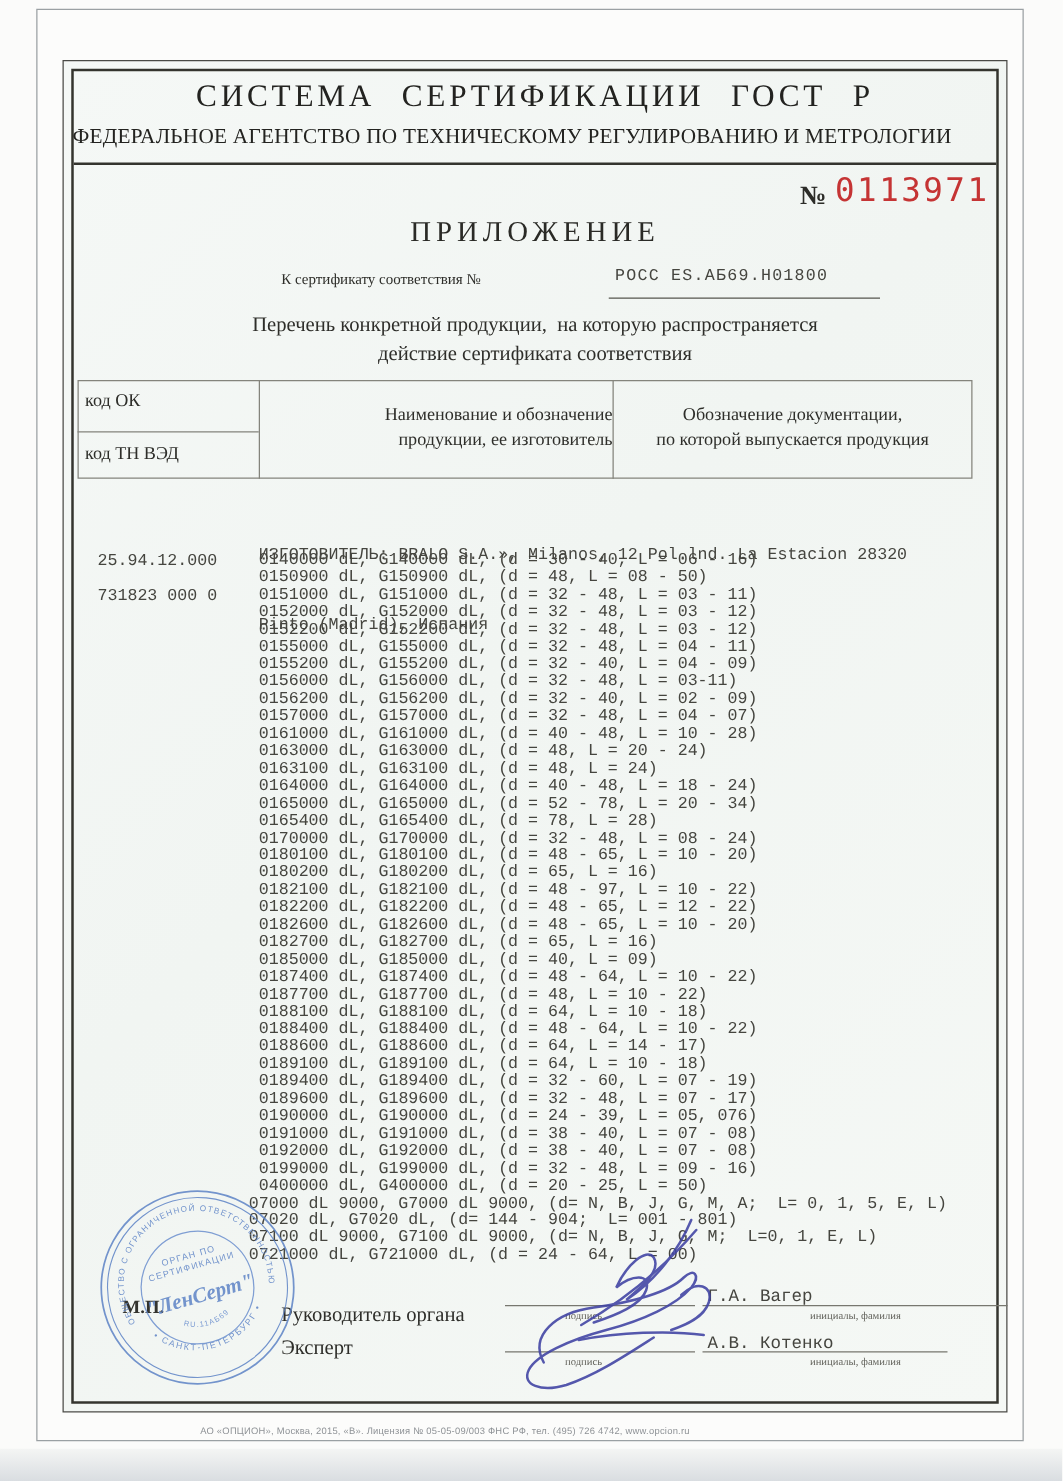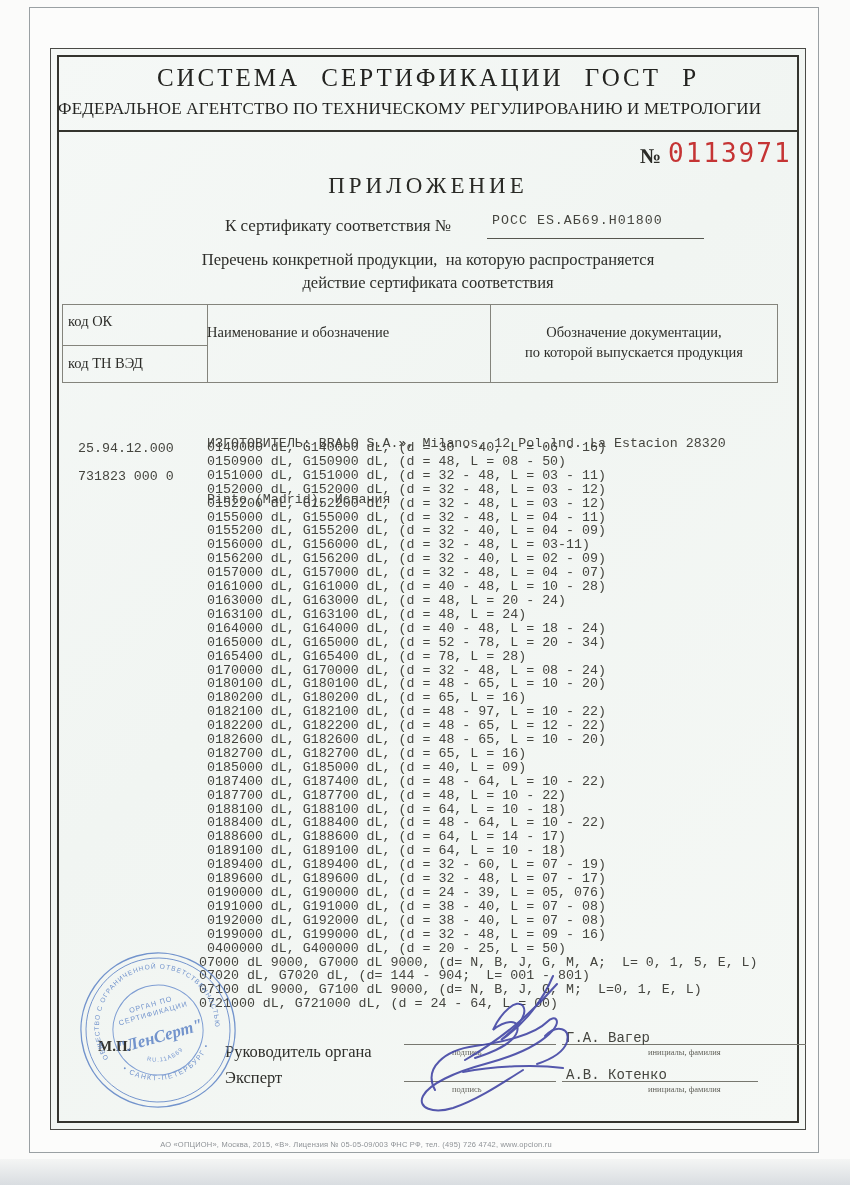--- a/index.html
+++ b/index.html
@@ -26,35 +26,35 @@
   .gost-sub { left:58px; top:99px; width:660px; text-align:center; font-size:17px;
               letter-spacing:0.2px; white-space:nowrap; color:#232320; }
 
   .serial-prefix { left:640px; top:144px; font-size:21px; font-weight:bold; color:#2c2c28; }
   .serial-number { left:668px; top:138px; font-family:"DejaVu Sans Mono","Liberation Mono",monospace;
                    font-size:26px; letter-spacing:2px; color:#c53434; }
 
   .appendix-title { left:58px; top:173px; width:740px; text-align:center; font-size:23px;
                     letter-spacing:4px; color:#2a2a26; }
 
-  .cert-label { left:225px; top:216px; font-size:17px; }
+  .cert-label { left:225px; top:216px; font-size:12px; }
   .cert-number { left:492px; top:213px; font-size:13.3px; letter-spacing:1px; }
   .cert-underline { left:487px; top:238px; width:217px; height:1px; background:#56564f; }
 
   .intro-1 { left:58px; top:250px; width:740px; text-align:center; font-size:16.5px; white-space:pre; }
   .intro-2 { left:58px; top:273px; width:740px; text-align:center; font-size:16.5px; }
 
   
   .thead-box { left:62px; top:304px; width:716px; height:79px; border:1px solid #84847c; }
   .thead-v1 { left:207px; top:304px; width:1px; height:79px; background:#84847c; }
   .thead-v2 { left:490px; top:304px; width:1px; height:79px; background:#84847c; }
   .thead-h1 { left:62px; top:345px; width:145px; height:1px; background:#84847c; }
   .th-code-top { left:68px; top:313px; font-size:14.5px; }
   .th-code-bottom { left:68px; top:355px; font-size:14.5px; }
-  .th-mid { left:207px; top:322px; width:283px; text-align:left; font-size:14.5px; line-height:20px; }
+  .th-mid { left:207px; top:322px; width:283px; text-align:right; font-size:14.5px; line-height:20px; }
   .th-right { left:490px; top:322px; width:288px; text-align:center; font-size:14.5px; line-height:20px; }
 
   .manufacturer { left:207px; top:398px; font-size:13.3px; line-height:18.5px; white-space:pre; }
   .ok-code { left:78px; top:441px; font-size:13.3px; }
   .tnved-code { left:78px; top:469px; font-size:13.3px; }
 
   .plines { left:207px; top:441px; font-size:13.3px; line-height:13.9px; }
   .plines > div { white-space:pre; font-family:"Liberation Mono","DejaVu Sans Mono",monospace; color:#45453f; }
   .plines > div:nth-child(n+38) { margin-left:-8px; }
 
@@ -109,20 +109,21 @@
   <div class="abs serif-b intro-2">действие сертификата соответствия</div>
 
   <div class="abs thead-box"></div>
   <div class="abs thead-v1"></div>
   <div class="abs thead-v2"></div>
   <div class="abs thead-h1"></div>
   <div class="abs serif-b th-code-top">код ОК</div>
   <div class="abs serif-b th-code-bottom">код ТН ВЭД</div>
   <div class="abs serif-b th-mid">
     <div>Наименование и обозначение</div>
+    <div>продукции, ее изготовитель</div>
   </div>
   <div class="abs serif-b th-right">
     <div>Обозначение документации,</div>
     <div>по которой выпускается продукция</div>
   </div>
 
   <div class="abs mono manufacturer">
     <div>ИЗГОТОВИТЕЛЬ: BRALO S.A.», Milanos, 12 Pol.lnd. La Estacion 28320</div>
     <div>Pinto (Madrid), Испания</div>
   </div>

